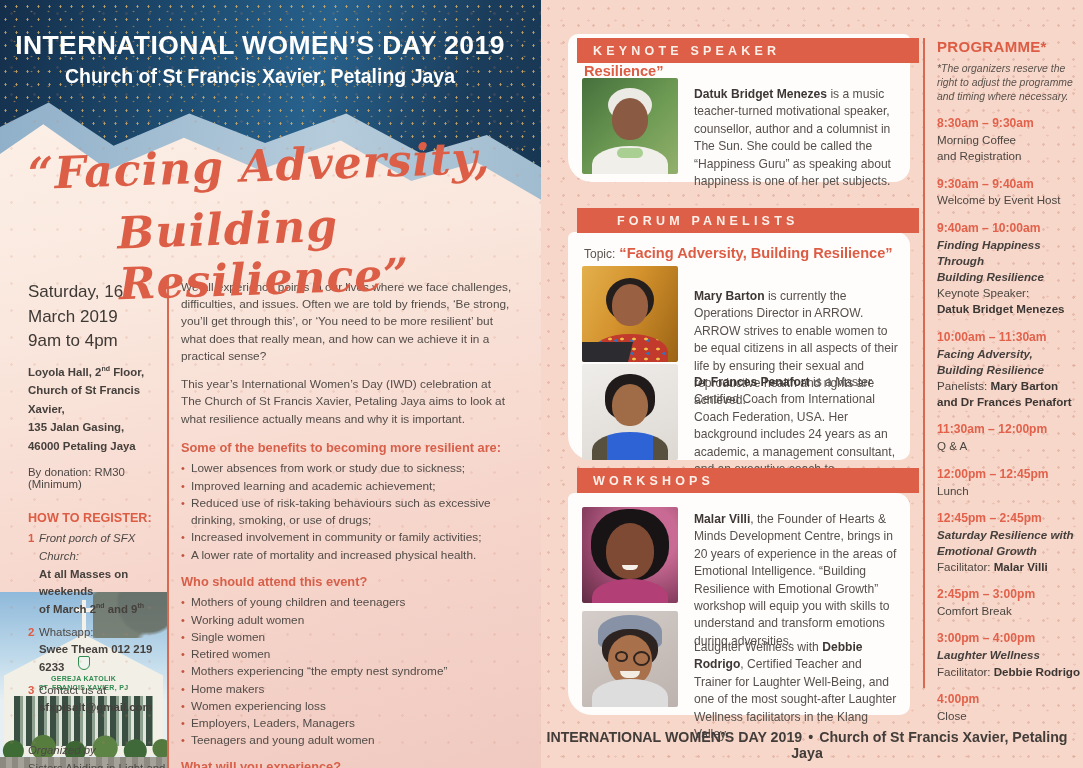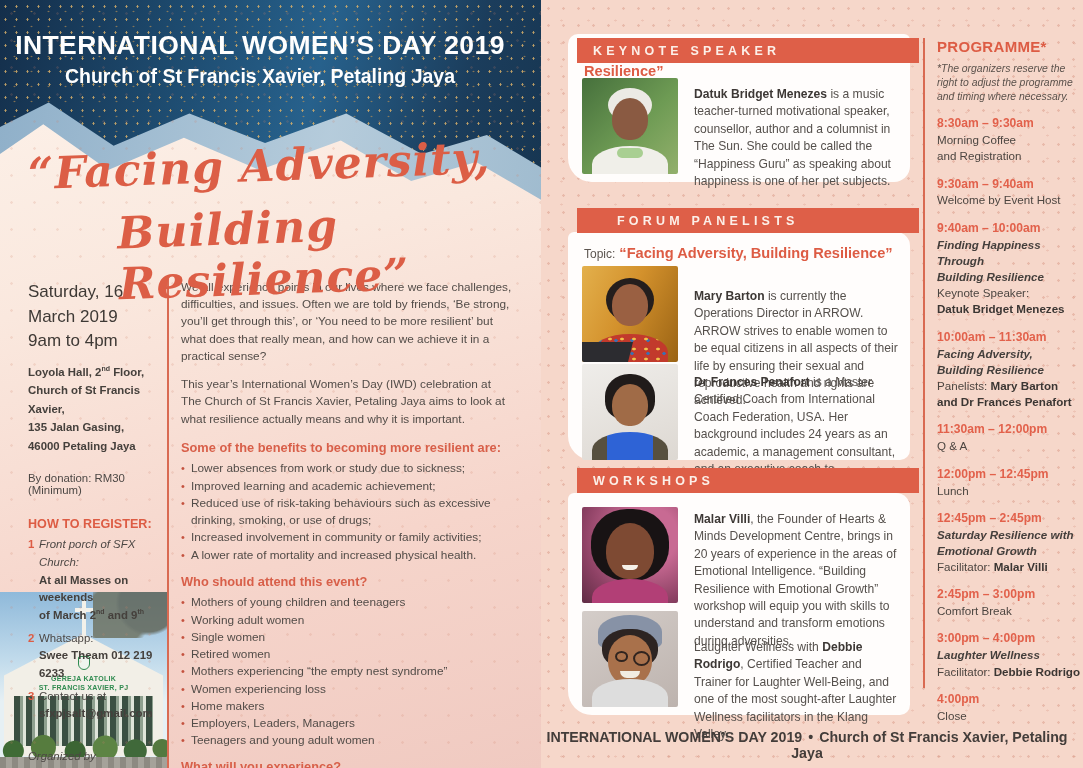--- a/index.html
+++ b/index.html
@@ -34,21 +34,21 @@
     font-weight:600; color:#dc5e46; font-size:44px; transform:rotate(-2deg); letter-spacing:1px; }
   .quote.q1 { left:28px; top:140px; }
   .quote.q2 { left:118px; top:200px; }
 
   .divider { position:absolute; left:167px; top:277px; width:2px; height:491px; background:#d96a52; }
 
   .info { position:absolute; left:28px; top:280px; width:138px; color:#4c4744; z-index:2; }
   .date-line { font-size:17px; font-weight:400; color:#3e3935; line-height:1.45; }
   .venue { margin-top:9px; font-size:11.4px; font-weight:700; line-height:1.62; color:#45403c; }
   sup { font-size:7px; }
-  .donation { margin-top:17px; font-size:11.4px; }
+  .donation { margin-top:11px; font-size:11.4px; }
   .reg-h { margin-top:21px; color:#dd5c44; font-weight:800; font-size:12.6px; }
   .reg-item { margin-top:5px; position:relative; padding-left:11px; font-size:11.4px; line-height:1.55; }
   .reg-num { position:absolute; left:0; top:0; color:#dd5c44; font-weight:800; }
   .reg-bold { font-weight:700; color:#45403c; }
   .reg-ital { font-style:italic; }
   .org { margin-top:24px; font-size:11.4px; line-height:1.62; }
   .org .it { font-style:italic; }
 
   .church { position:absolute; left:0; top:592px; width:167px; height:176px; overflow:hidden;
     background:linear-gradient(#8fb9da 0%,#c3dcec 40%,#e6f0f4 62%); }
@@ -269,22 +269,22 @@
         </ul>
 
       <h3>Who should attend this event?</h3>
       <ul>
 
       <li>Mothers of young children and teenagers</li>
           <li>Working adult women</li>
           <li>Single women</li>
           <li>Retired women</li>
           <li>Mothers experiencing “the empty nest syndrome”</li>
+          <li>Home makers</li>
           <li>Women experiencing loss</li>
-          <li>Home makers</li>
           <li>Employers, Leaders, Managers</li>
           <li>Teenagers and young adult women</li>
         </ul>
 
       <h3>What will you experience?</h3>
 
     </div>
   </div>
 
   <div class="right-page">

